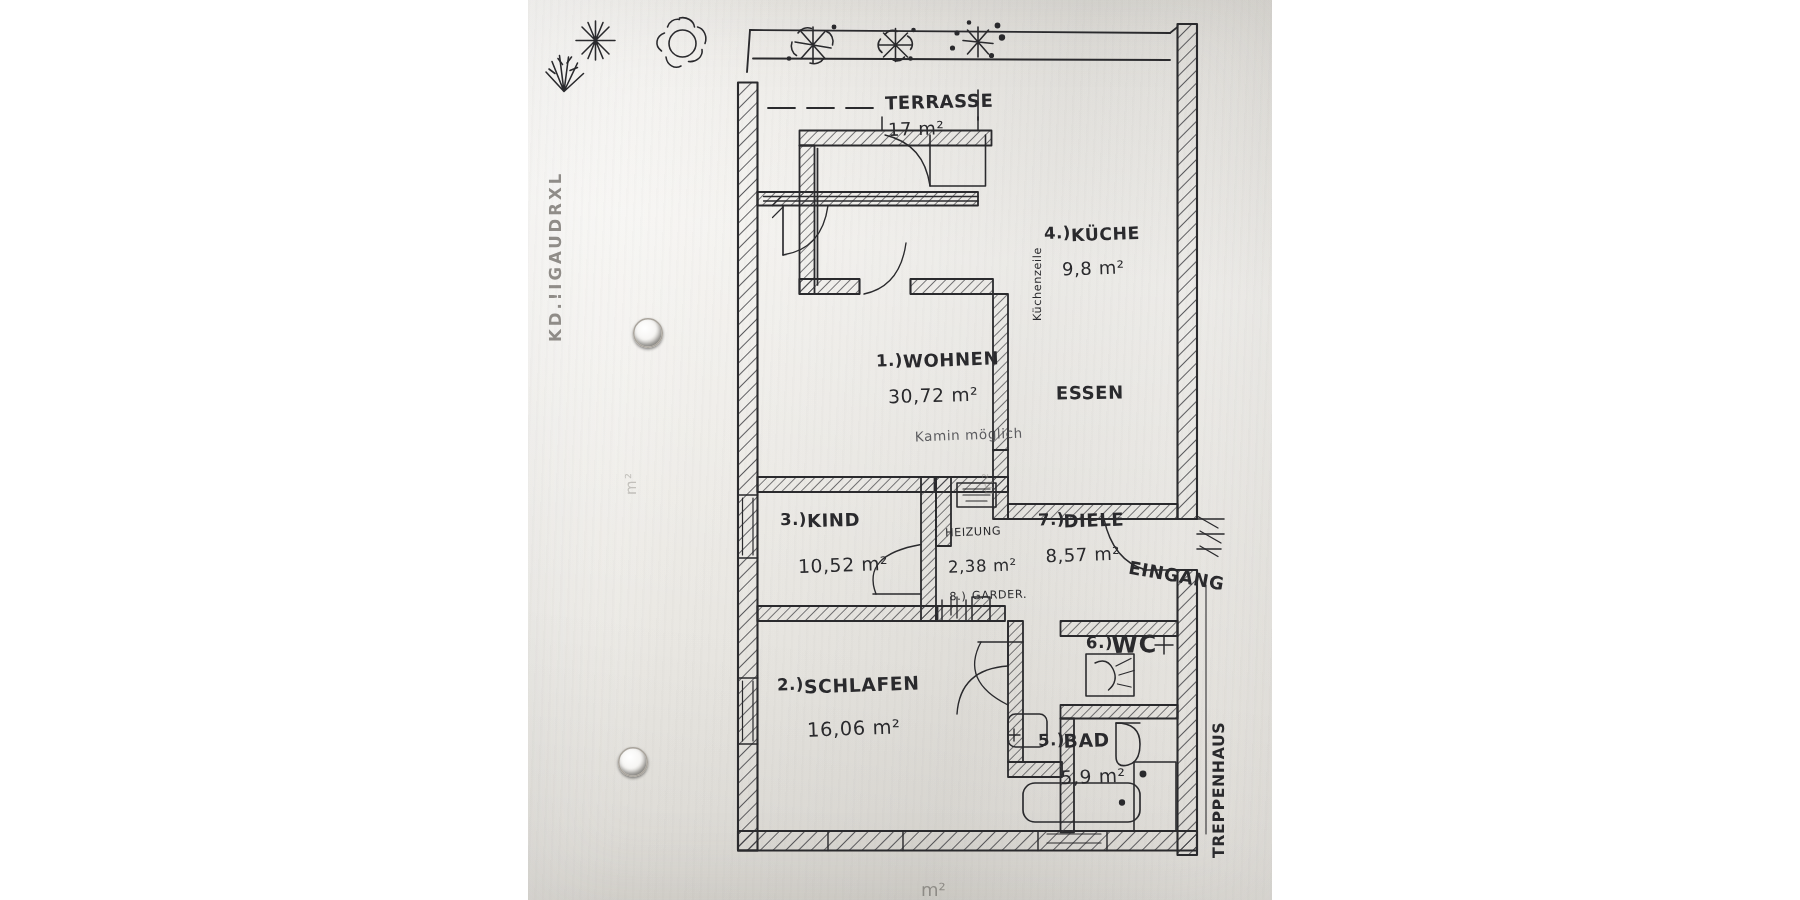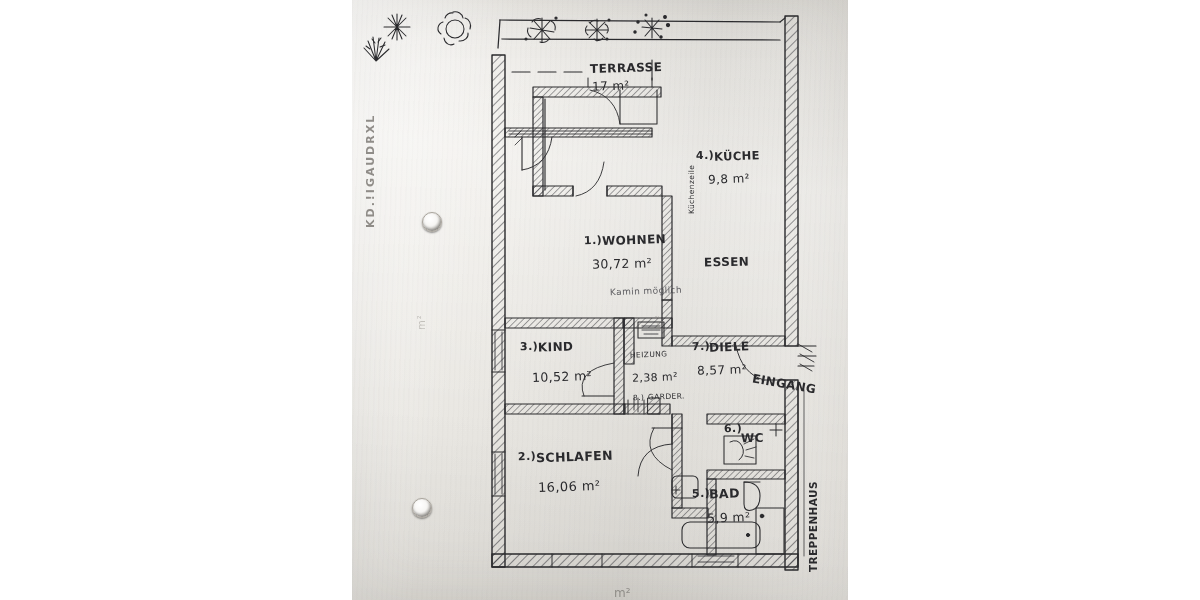--- a/index.html
+++ b/index.html
@@ -334,21 +334,21 @@
     <div class="hw tiny" style="left:281px;top:394px;transform:rotate(-1.5deg);">8.)</div>
     <div class="hw tiny" style="left:296px;top:393px;transform:rotate(-1.5deg);">GARDER.</div>
 
     <div class="hw cap" style="left:340px;top:341px;font-size:11px;transform:rotate(-2deg);">7.)</div>
     <div class="hw cap" style="left:357px;top:341px;font-size:12px;transform:rotate(-2deg);">DIELE</div>
     <div class="hw area" style="left:345px;top:364px;font-size:12px;transform:rotate(-2deg);">8,57 m²</div>
 
     <div class="hw cap" style="left:400px;top:378px;font-size:12px;transform:rotate(10deg);">EINGANG</div>
 
     <div class="hw cap" style="left:372px;top:423px;font-size:11px;transform:rotate(-1deg);">6.)</div>
-    <div class="hw cap" style="left:389px;top:432px;font-size:12px;transform:rotate(-1deg);">WC</div>
+    <div class="hw cap" style="left:389px;top:422px;font-size:16px;transform:rotate(-1deg);">WC</div>
 
     <div class="hw cap" style="left:166px;top:451px;font-size:11px;transform:rotate(-2deg);">2.)</div>
     <div class="hw cap" style="left:184px;top:450px;font-size:12.5px;transform:rotate(-2deg);">SCHLAFEN</div>
     <div class="hw area" style="left:186px;top:480px;font-size:13px;transform:rotate(-2deg);">16,06 m²</div>
 
     <div class="hw cap" style="left:340px;top:488px;font-size:11px;transform:rotate(-2deg);">5.)</div>
     <div class="hw cap" style="left:357px;top:487px;font-size:12.5px;transform:rotate(-2deg);">BAD</div>
     <div class="hw area" style="left:355px;top:511px;font-size:12.5px;transform:rotate(-2deg);">5,9 m²</div>
 
     <div class="hw cap rot90" style="left:456px;top:572px;font-size:10.5px;transform:rotate(-90deg);">TREPPENHAUS</div>

